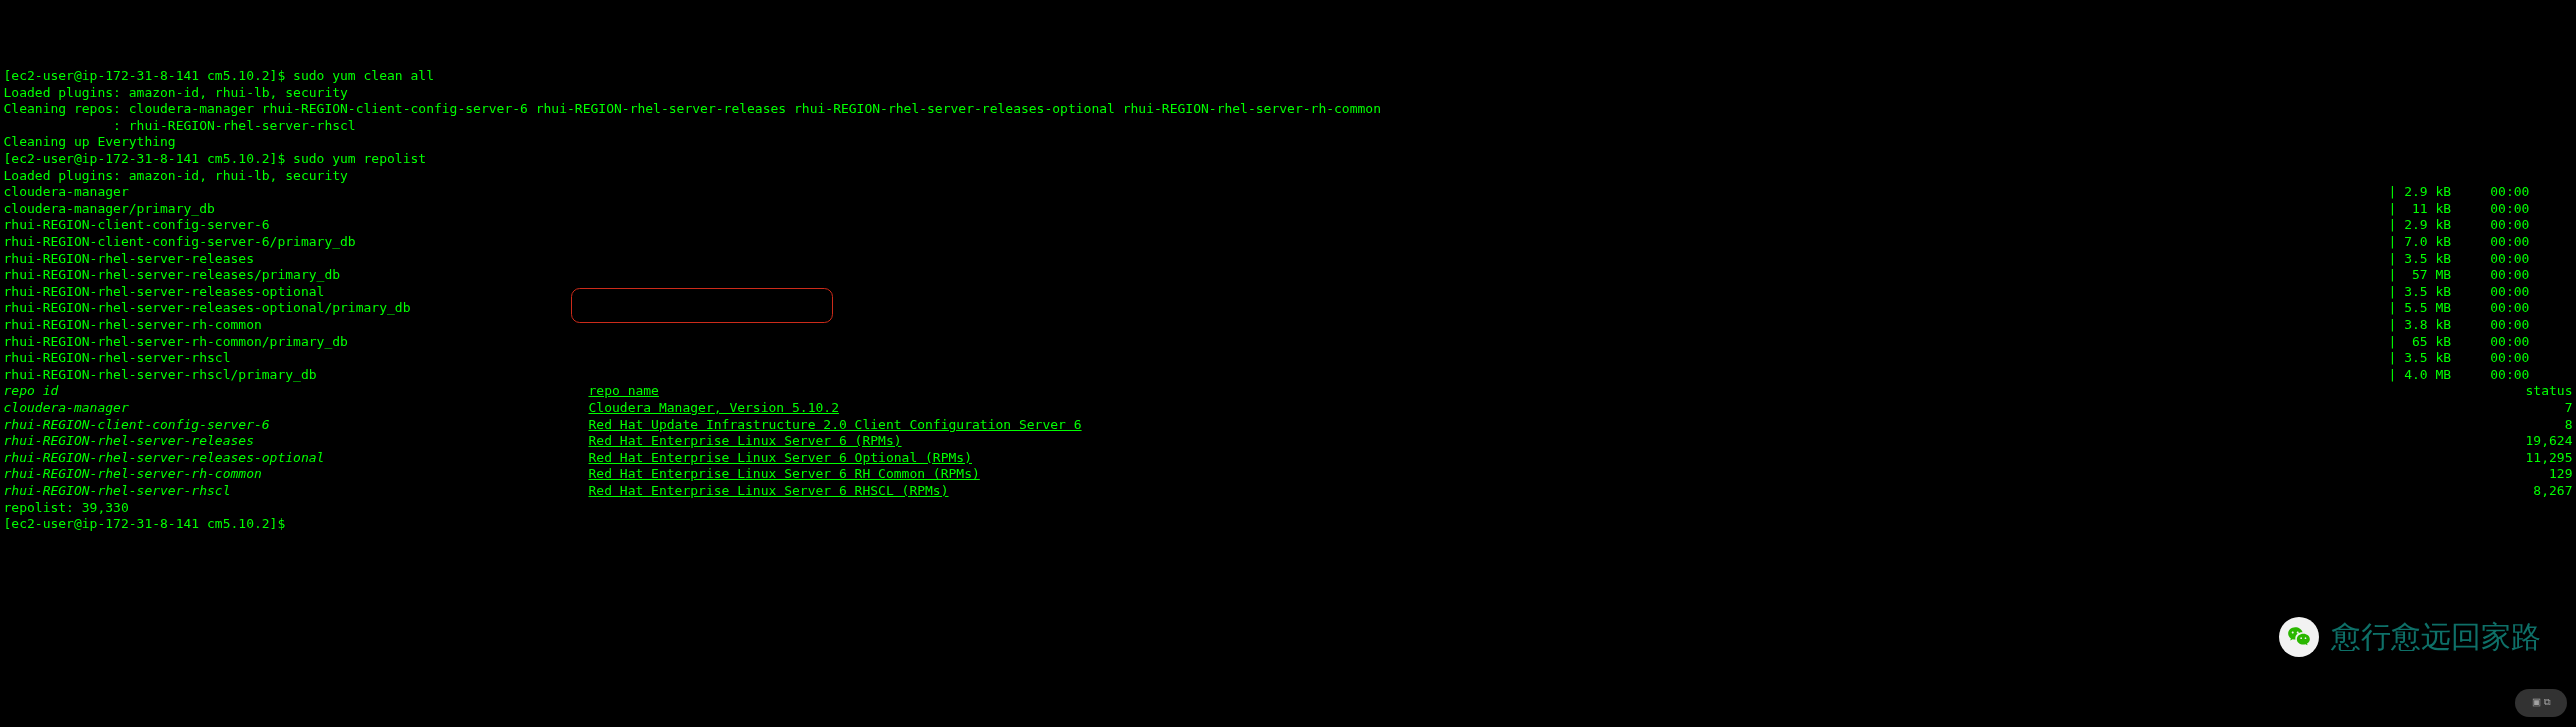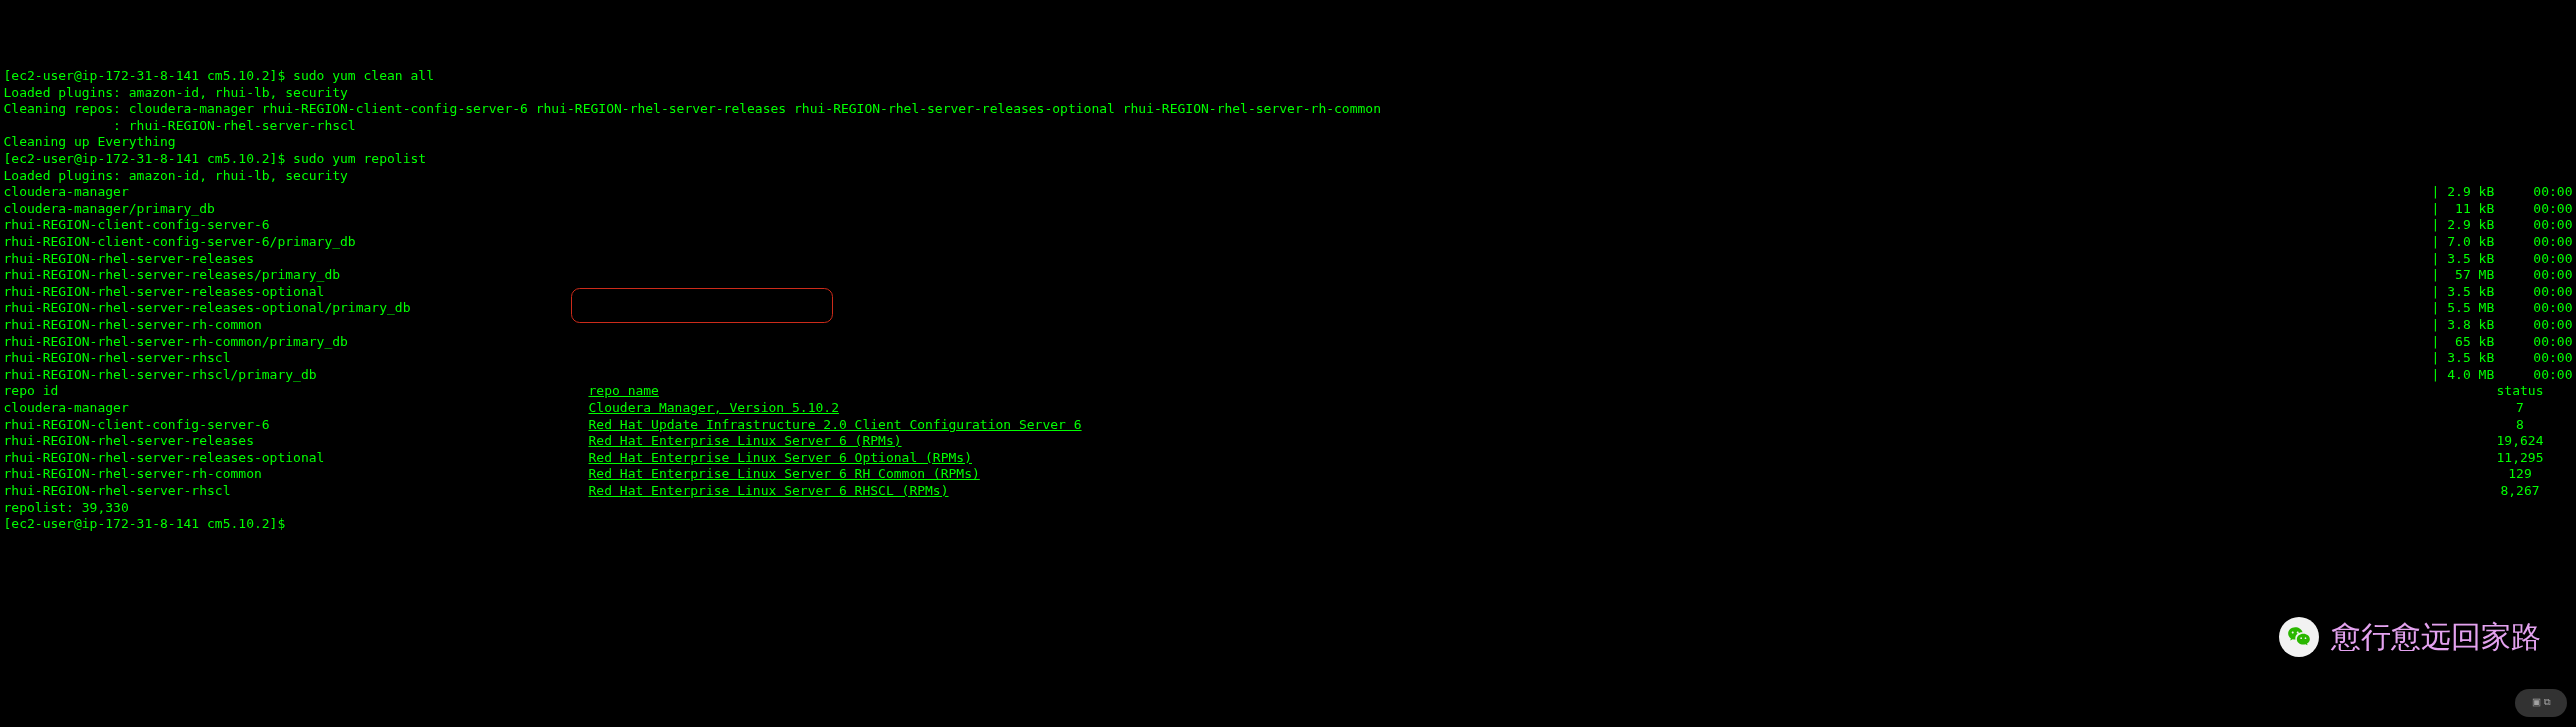--- a/index.html
+++ b/index.html
@@ -15,41 +15,41 @@
     height: 728px;
     padding: 1.7px 3.5px;
   }
   .line { white-space: pre; }
   .row {
     display: flex;
     justify-content: space-between;
     white-space: pre;
   }
   .row .left { flex: 0 0 auto; }
-  .row .right { flex: 0 0 auto; text-align: right; min-width: 227px; }
+  .row .right { flex: 0 0 auto; text-align: center; min-width: 227px; }
   .col3 {
     display: flex;
     white-space: pre;
   }
-  .col3 .c1 { width: 585px; flex: 0 0 auto; }
+  .col3 .c1 { width: 585px; flex: 0 0 auto; font-style: italic; }
   .col3 .c2 { flex: 1 1 auto; text-decoration: underline; }
-  .col3 .c3 { width: 105px; flex: 0 0 auto; text-align: center; }
+  .col3 .c3 { width: 105px; flex: 0 0 auto; text-align: right; }
   .highlight-box {
     position: absolute;
     border: 1.7px solid #cc2b1a;
     border-radius: 8.7px;
     pointer-events: none;
   }
   .watermark {
     position: absolute;
     right: 35px;
     bottom: 70px;
     display: flex;
     align-items: center;
-    color: #f0abfc;
+    color: #0f766e;
     font-family: "PingFang SC", "Microsoft YaHei", sans-serif;
     font-size: 30px;
     font-weight: 500;
     opacity: 0.95;
     pointer-events: none;
     white-space: nowrap;
   }
   .wm-icon {
     width: 40px; height: 40px;
     border-radius: 50%;

